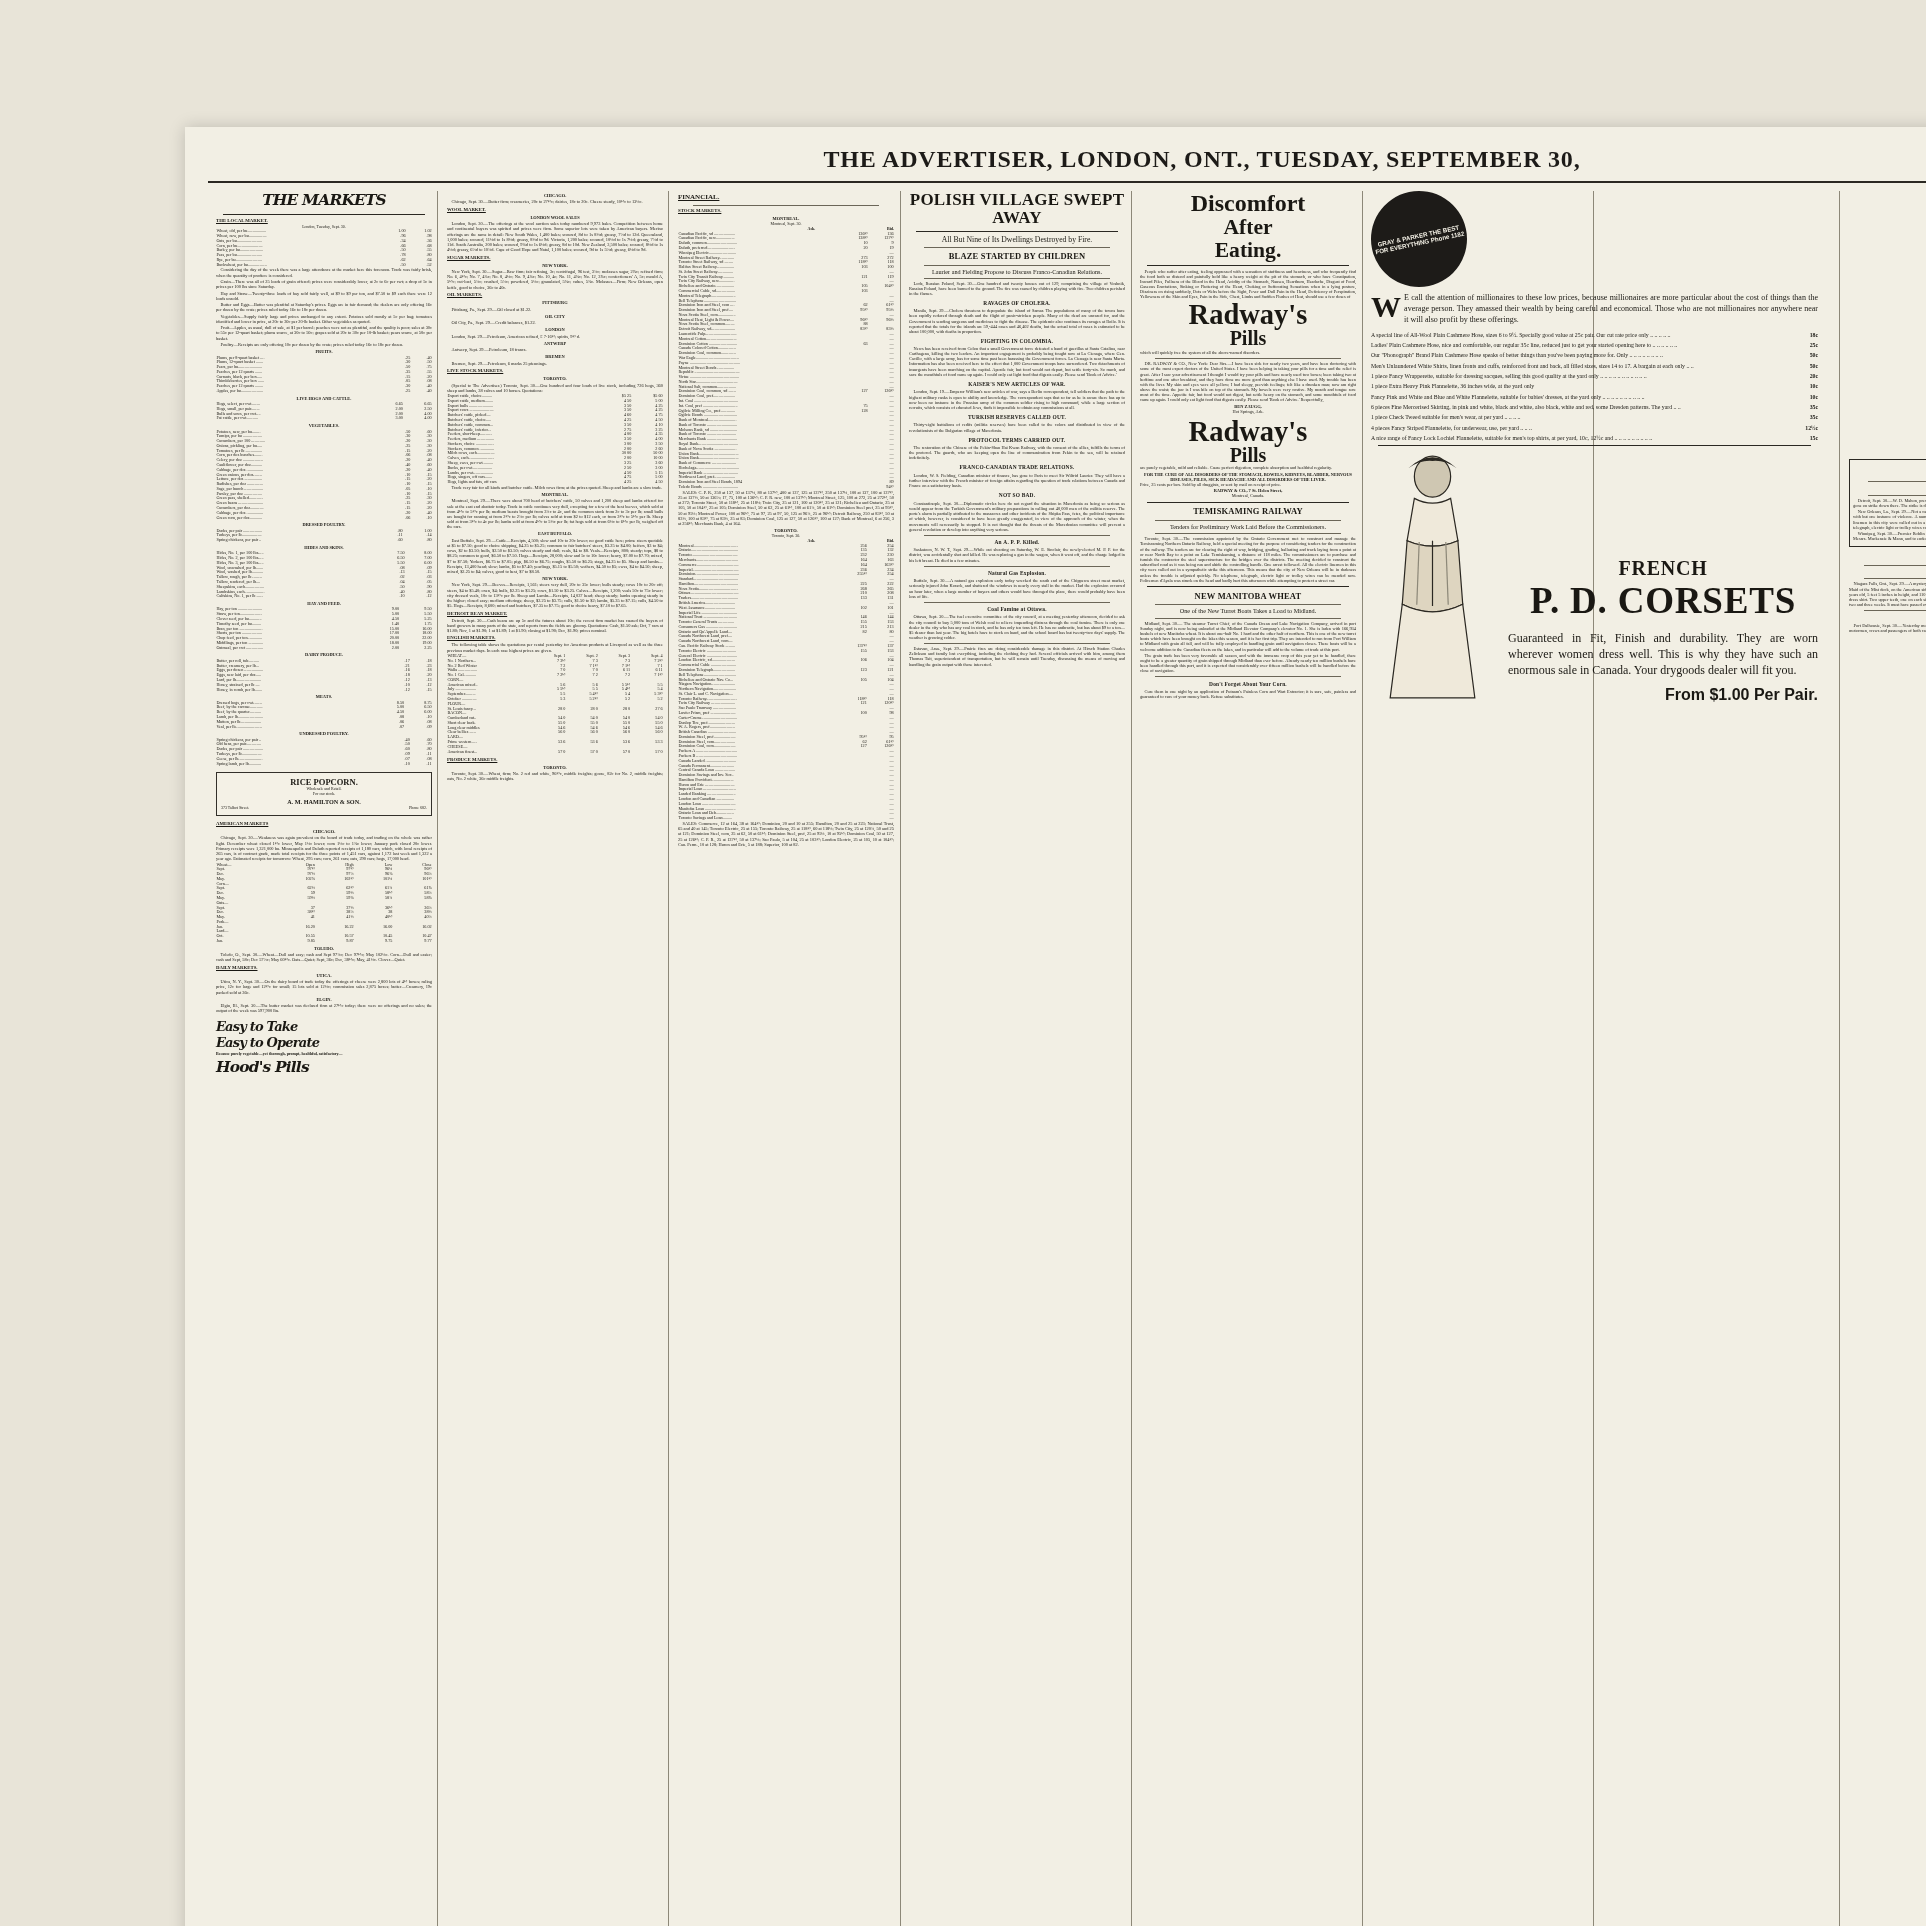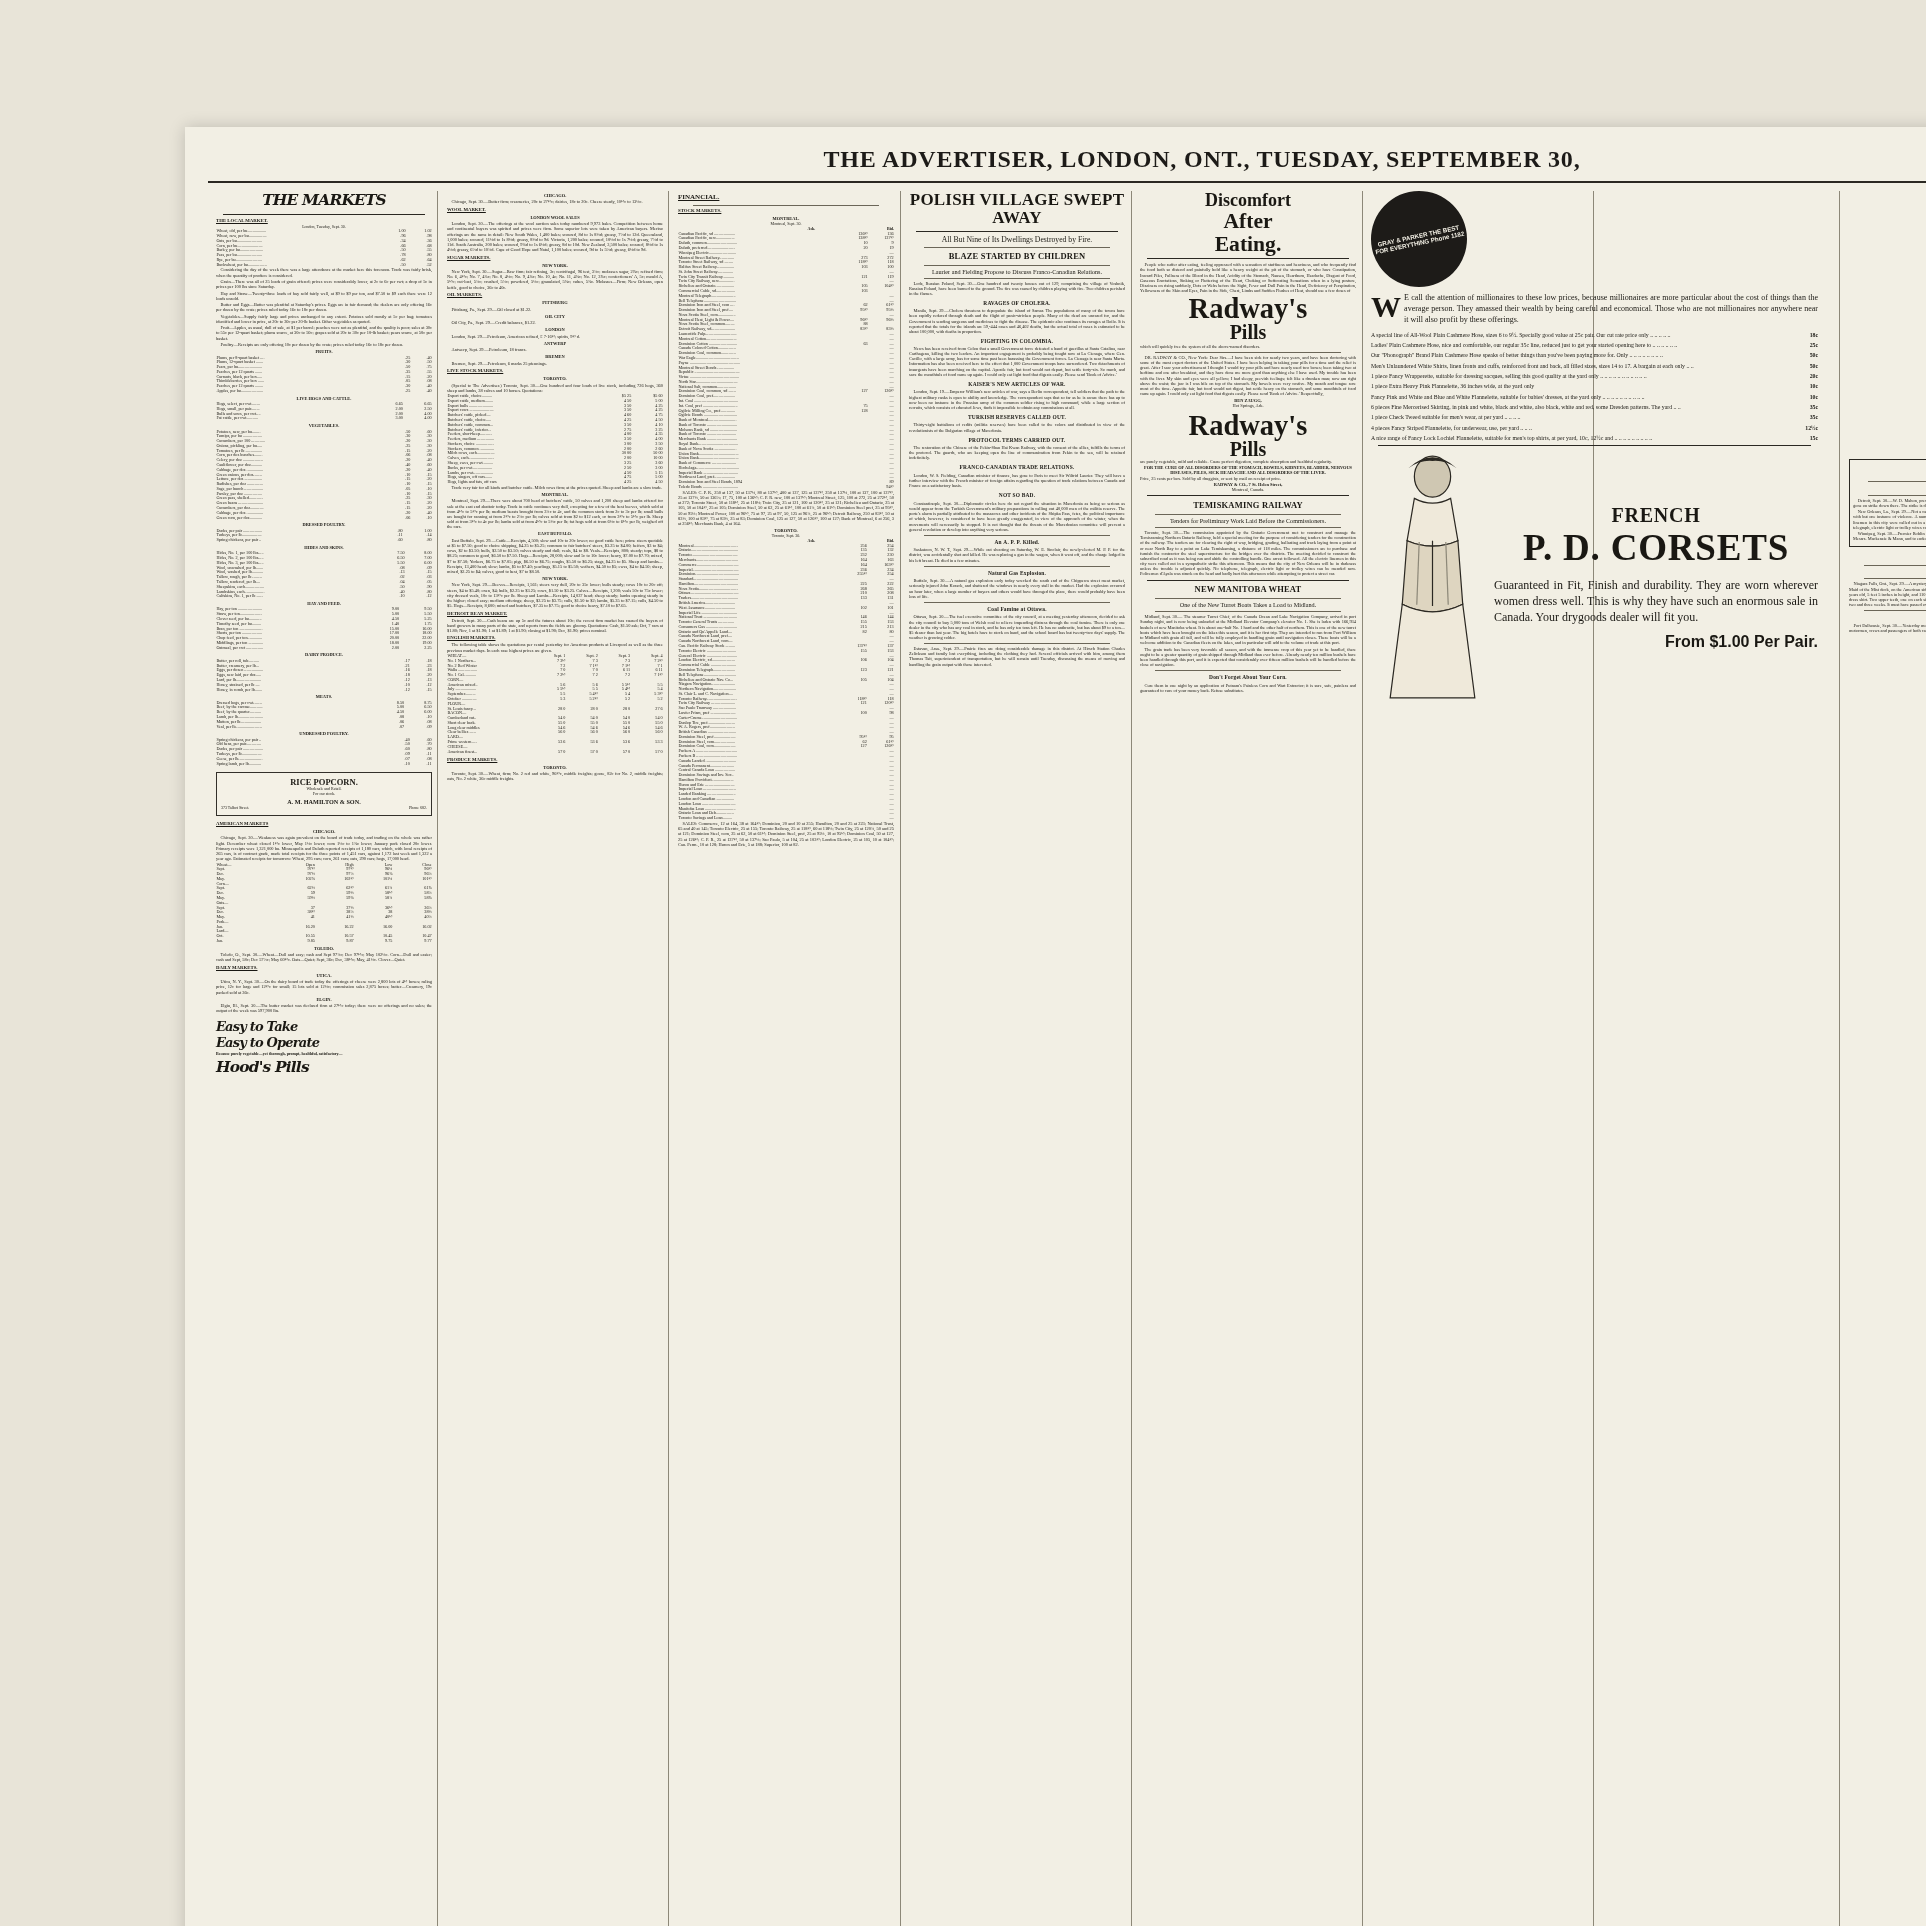--- a/index.html
+++ b/index.html
@@ -1702,21 +1702,21 @@
     <div class="tiny">
         <p>Ottawa, Sept. 30.—The fuel executive committee of the city council, at a meeting yesterday afternoon, decided to ask the city council to buy 5,000 tons of Welsh coal to relieve impending distress through the coal famine. There is only one dealer in the city who has any coal in stock, and he has only ten tons left. He has no anthracite, but has about $9 to a ton—$5 dearer than last year. The big hotels have to stock on hand, and the school board has but twenty-two days' supply. The weather is growing colder.</p>
       </div>
     <div class="hr-thin"></div>
     <div class="tiny">
         <p>Estavan, Assa., Sept. 29.—Prairie fires are doing considerable damage in this district. At Hirsch Station Charles Zelickson and family lost everything, including the clothing they had. Several officials arrived with him, among them Thomas Tait, superintendent of transportation, but he will remain until Tuesday, discussing the means of moving and handling the grain output with those interested.</p>
       </div>
   </div>
 
   <div class="col c5">
-    <div style="font-family:'Liberation Serif',serif;font-size:18px;font-weight:bold;text-align:center;line-height:1.05">Discomfort</div>
+    <div style="font-family:'Liberation Serif',serif;font-size:24px;font-weight:bold;text-align:center;line-height:1.05">Discomfort</div>
     <div style="font-size:21.6px;font-weight:bold;text-align:center;line-height:1.05">After</div>
     <div style="font-size:21.6px;font-weight:bold;text-align:center;line-height:1.05">Eating.</div>
     <div class="hr"></div>
     <div class="tiny">
         <p>People who suffer after eating, feeling oppressed with a sensation of stuffiness and heaviness, and who frequently find the food both so distend and painfully bold like a heavy weight at the pit of the stomach, or who have Constipation, Inward Piles, Fullness of the Blood in the Head, Acidity of the Stomach, Nausea, Heartburn, Headache, Disgust of Food, Gaseous Eructations, Sinking or Fluttering of the Heart, Choking or Suffocating Sensations when in a lying posture, Dizziness on rising suddenly, Dots or Webs before the Sight, Fever and Dull Pain in the Head, Deficiency of Perspiration, Yellowness of the Skin and Eyes, Pain in the Side, Chest, Limbs and Sudden Flushes of Heat, should use a few doses of</p>
       </div>
     <div class="pill-title">Radway's</div>
     <div class="pill-sub">Pills</div>
     <div class="tiny" style="margin-top:2.3px">
         <p style="text-indent:0">which will quickly free the system of all the above-named disorders.</p>
@@ -1785,21 +1785,21 @@
         <div class="offer"><span class="price">10c</span><span>1 piece Extra Heavy Pink Flannelette, 36 inches wide, at the yard only</span></div>
         <div class="offer"><span class="price">10c</span><span>Fancy Pink and White and Blue and White Flannelette, suitable for babies' dresses, at the yard only .. .. .. .. .. .. .. .. .. ..</span></div>
         <div class="offer"><span class="price">35c</span><span>6 pieces Fine Mercerised Skirting, in pink and white, black and white, also black, white and red, some Dresden patterns. The yard .. ..</span></div>
         <div class="offer"><span class="price">35c</span><span>1 piece Check Tweed suitable for men's wear, at per yard .. .. .. ..</span></div>
         <div class="offer"><span class="price">12½c</span><span>4 pieces Fancy Striped Flannelette, for underwear, use, per yard .. .. ..</span></div>
         <div class="offer"><span class="price">15c</span><span>A nice range of Fancy Lock Lochiel Flannelette, suitable for men's top shirts, at per yard, 10c, 12½c and .. .. .. .. .. .. .. .. ..</span></div>
       </div>
 
 
     <div class="hr"></div>
-    <div style="display:flex;gap:0;align-items:center;margin-top:3.9px">
+    <div style="display:flex;gap:14px;align-items:flex-end;margin-top:3.9px">
       <div style="width:123px">
         <svg viewBox="0 0 200 420" width="123" height="254">
           <ellipse cx="100" cy="44" rx="30" ry="34" fill="#cfc7b2" stroke="#2b2822" stroke-width="2"></ellipse>
           <path d="M60 30 Q100 -6 140 30 Q120 16 100 18 Q80 16 60 30Z" fill="#2b2822"></path>
           <path d="M70 80 Q100 96 130 80 L142 150 Q100 168 58 150Z" fill="#efe9da" stroke="#2b2822" stroke-width="2"></path>
           <path d="M58 150 Q100 168 142 150 L150 255 Q100 280 50 255Z" fill="#ded5c0" stroke="#2b2822" stroke-width="2"></path>
           <path d="M50 255 Q100 280 150 255 L170 410 L30 410Z" fill="#efe9da" stroke="#2b2822" stroke-width="2"></path>
           <line x1="100" y1="150" x2="100" y2="258" stroke="#2b2822" stroke-width="2"></line>
           <line x1="78" y1="152" x2="74" y2="256" stroke="#8d8878" stroke-width="2"></line>
           <line x1="122" y1="152" x2="126" y2="256" stroke="#8d8878" stroke-width="2"></line>

